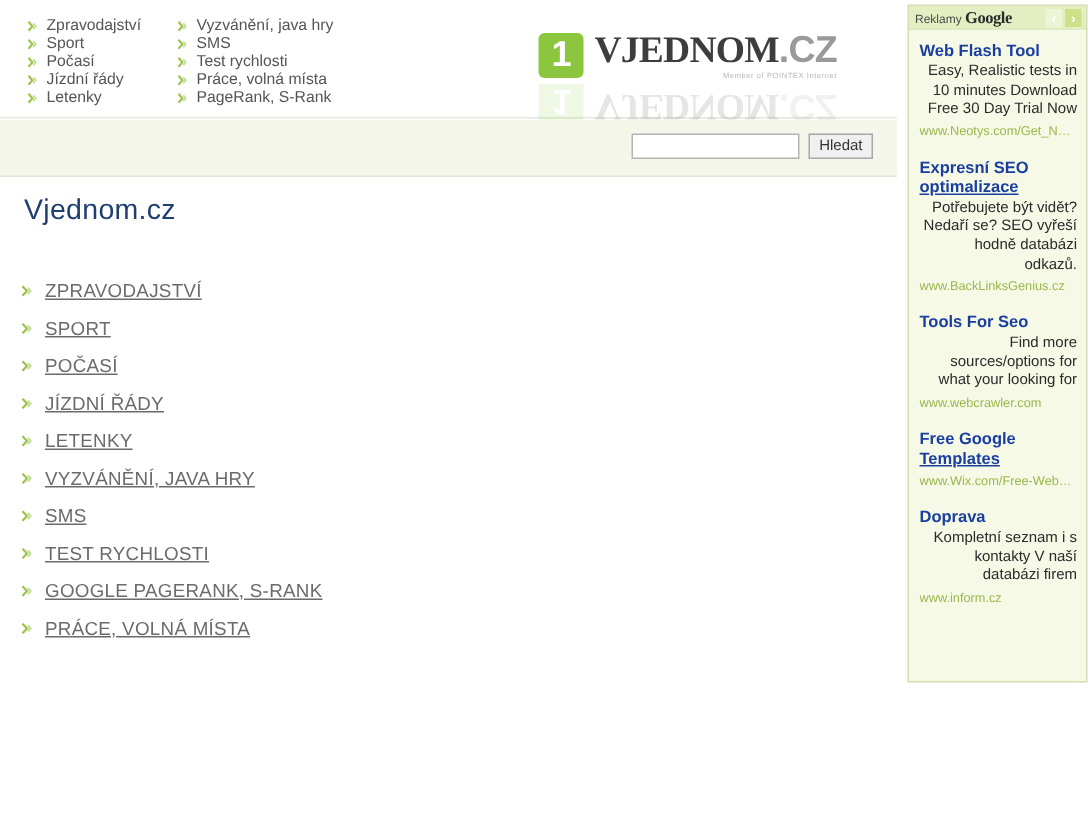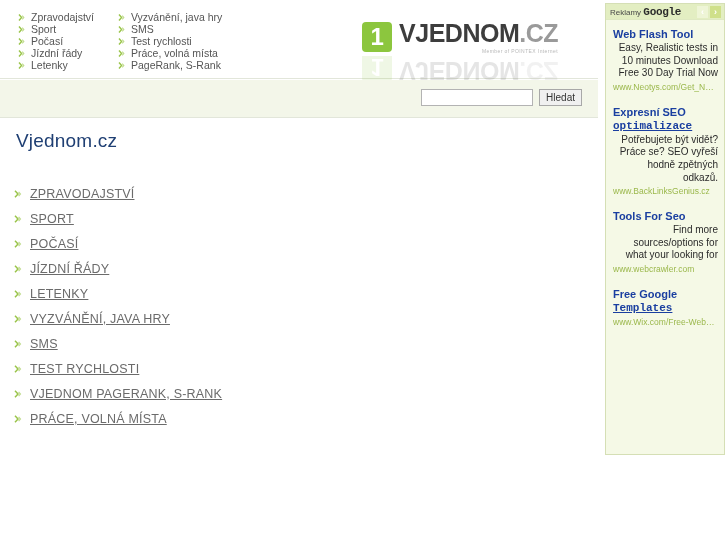--- a/index.html
+++ b/index.html
@@ -107,21 +107,21 @@
     top: -2px;
   }
   .logo-main {
     font-family: "Liberation Sans", sans-serif;
     font-weight: bold;
     font-size: 25px;
     line-height: 27px;
     letter-spacing: -0.5px;
     white-space: nowrap;
   }
-  .logo-v { color: #3d3d3d; }
+  .logo-v { color: #3d3d3d; font-family: Liberation Serif, serif; }
   .logo-cz { color: #9a9a9a; }
   .logo-sub {
     font-size: 5px;
     color: #b8b8b8;
     letter-spacing: 0.4px;
     text-align: right;
     margin-top: 1px;
     white-space: nowrap;
   }
   .logo-reflect {
@@ -275,21 +275,21 @@
   }
   .ads-head-label {
     position: absolute;
     left: 4px;
     top: 2px;
     font-size: 8px;
     color: #4a4a4a;
     white-space: nowrap;
   }
   .ads-head-label .g-word {
-    font-family: Liberation Mono, monospace;
+    font-family: Liberation Serif, serif;
     font-size: 11px;
     font-weight: bold;
     color: #2b2b2b;
     letter-spacing: -0.3px;
   }
   .ads-nav {
     position: absolute;
     right: 3px;
     top: 2px;
     display: flex;
@@ -316,21 +316,21 @@
   .ad-block:last-child { margin-bottom: 2px; }
   .ad-title {
     color: #1a3fa0;
     font-size: 11px;
     font-weight: bold;
     line-height: 13px;
     text-decoration: none;
     display: block;
     margin-bottom: 1px;
   }
-  .ad-title.two-line .l2 { text-decoration: underline; font-family: Liberation Mono, monospace; }
+  .ad-title.two-line .l2 { text-decoration: underline; }
   .ad-desc {
     color: #2b2b2b;
     font-size: 10px;
     line-height: 12.6px;
     text-align: right;
   }
   .ad-url {
     color: #9bb84c;
     font-size: 8.5px;
     line-height: 12px;
@@ -551,21 +551,21 @@
           </span>
           <a class="big-link" href="#">TEST RYCHLOSTI</a>
         </li>
         <li>
           <span class="list-bullet">
             <svg width="10" height="10" viewBox="0 0 10 10">
                 <path d="M1 1.8 L4 5 L1 8.2" fill="none" stroke="#9ac44a" stroke-width="1.5"></path>
                 <path d="M4.6 2.9 L6.4 5 L4.6 7.1" fill="none" stroke="#c3dd93" stroke-width="1.3"></path>
               </svg>
           </span>
-          <a class="big-link" href="#">VJEDNOM PAGERANK, S-RANK</a>
+          <a class="big-link" href="#">GOOGLE PAGERANK, S-RANK</a>
         </li>
         <li>
           <span class="list-bullet">
             <svg width="10" height="10" viewBox="0 0 10 10">
                 <path d="M1 1.8 L4 5 L1 8.2" fill="none" stroke="#9ac44a" stroke-width="1.5"></path>
                 <path d="M4.6 2.9 L6.4 5 L4.6 7.1" fill="none" stroke="#c3dd93" stroke-width="1.3"></path>
               </svg>
           </span>
           <a class="big-link" href="#">PRÁCE, VOLNÁ MÍSTA</a>
         </li>
@@ -590,32 +590,37 @@
     <div class="ads-body">
 
       <div class="ad-block">
         <a class="ad-title" href="#">Web Flash Tool</a>
         <div class="ad-desc">Easy, Realistic tests in 10 minutes Download Free 30 Day Trial Now</div>
         <div class="ad-url">www.Neotys.com/Get_NeoLoad</div>
       </div>
 
       <div class="ad-block">
         <a class="ad-title two-line" href="#"><span class="l1">Expresní SEO</span><br><span class="l2">optimalizace</span></a>
-        <div class="ad-desc">Potřebujete být vidět? Práce se? SEO vyřeší hodně zpětných odkazů.</div>
+        <div class="ad-desc">Potřebujete být vidět? Nedaří se? SEO vyřeší hodně databázi odkazů.</div>
         <div class="ad-url">www.BackLinksGenius.cz</div>
       </div>
 
       <div class="ad-block">
         <a class="ad-title" href="#">Tools For Seo</a>
         <div class="ad-desc">Find more sources/options for what your looking for</div>
         <div class="ad-url">www.webcrawler.com</div>
       </div>
 
       <div class="ad-block">
         <a class="ad-title two-line" href="#"><span class="l1">Free Google</span><br><span class="l2">Templates</span></a>
         <div class="ad-url">www.Wix.com/Free-Website-Te...</div>
       </div>
 
+      <div class="ad-block">
+        <a class="ad-title" href="#">Doprava</a>
+        <div class="ad-desc">Kompletní seznam i s kontakty V naší databázi firem</div>
+        <div class="ad-url">www.inform.cz</div>
+      </div>
 
     </div>
   </div>
 
 </div>
 
 </body></html>

